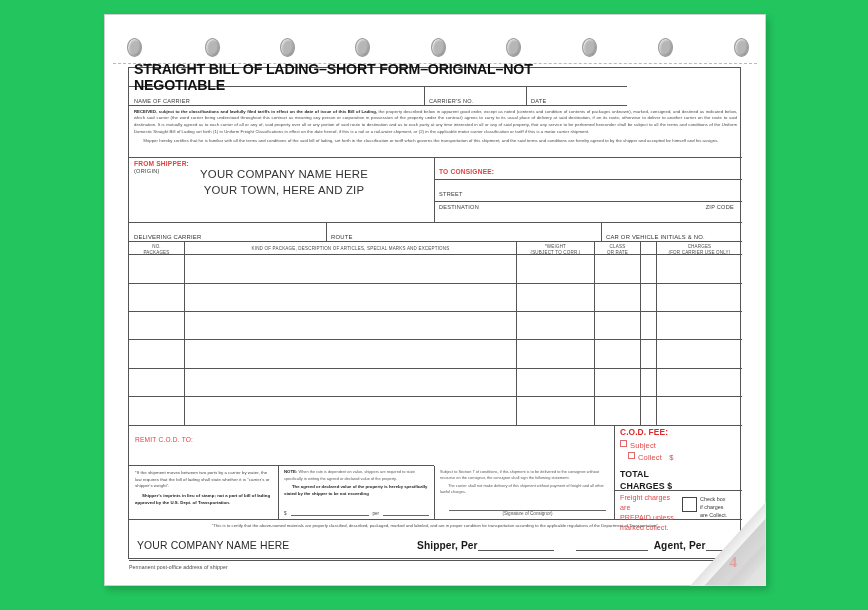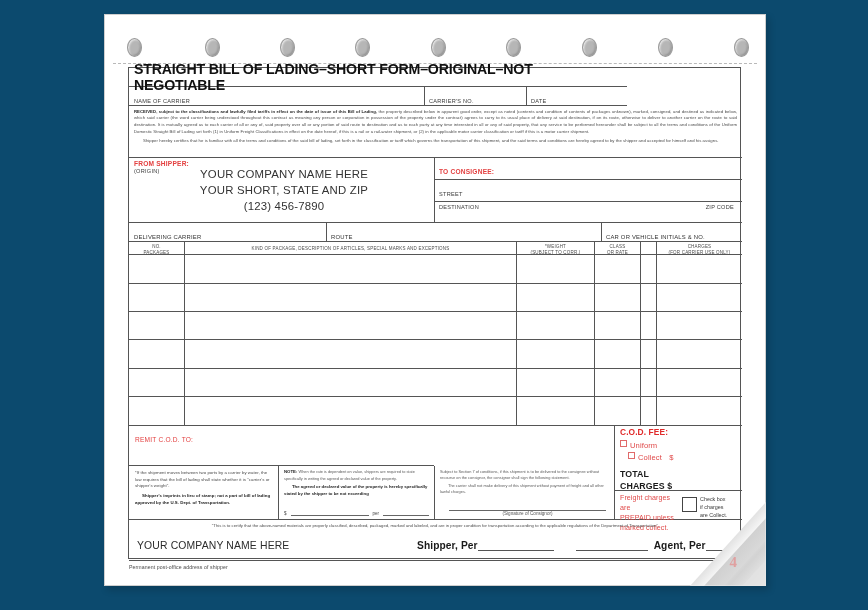--- a/index.html
+++ b/index.html
@@ -1,17 +1,17 @@
 <!DOCTYPE html>
 <html><head>
 <meta charset="utf-8">
 <style>
   html,body{margin:0;padding:0;background:#f2f2f2;}
   body{width:868px;height:610px;overflow:hidden;font-family:"Liberation Sans",sans-serif;}
-  .stage{position:relative;width:868px;height:610px;background:#0c4a6e;}
+  .stage{position:relative;width:868px;height:610px;background:#22c55e;}
 
   
   .sheet{position:absolute;left:104px;top:14px;width:660px;height:570px;background:#fff;
          border:1px solid #cfcfcf;box-shadow:3px 4px 7px rgba(0,0,0,.18);}
   .holes{position:absolute;left:0;top:0;width:100%;height:40px;}
   .hole{position:absolute;top:23px;width:13px;height:17px;border-radius:50%;
         background:#b6b6b6;border:1px solid #9a9a9a;
         box-shadow:inset 1px 1px 2px rgba(255,255,255,.75),inset -1px -1px 2px rgba(0,0,0,.2);}
   .perf{position:absolute;left:8px;right:8px;top:48px;height:0;
         border-top:1px dashed #b9b9b9;}
@@ -112,22 +112,21 @@
           <span>the property described below in apparent good order, except as noted (contents and condition of contents of packages unknown), marked, consigned, and destined as indicated below, which said carrier (the word carrier being understood throughout this contract as meaning any person or corporation in possession of the property under the contract) agrees to carry to its usual place of delivery at said destination, if on its route, otherwise to deliver to another carrier on the route to said destination. It is mutually agreed as to each carrier of all or any of, said property over all or any portion of said route to destination and as to each party at any time interested in all or any of said property, that any service to be performed hereunder shall be subject to all the terms and conditions of the Uniform Domestic Straight Bill of Lading set forth (1) in Uniform Freight Classifications in effect on the date hereof, if this is a rail or a rail-water shipment, or (2) in the applicable motor carrier classification or tariff if this is a motor carrier shipment.</span>
           <span class="ind">Shipper hereby certifies that he is familiar with all the terms and conditions of the said bill of lading,  set forth in the classification or tariff which governs the transportation of this shipment, and the said terms and conditions are hereby agreed to by the shipper and accepted for himself and his assigns.</span>
         </div>
       </div>
 
       <div class="blk bb" style="left:0;top:90px;width:305px;height:65px;padding:2px 0 0 5px;">
         <div class="redlbl" style="font-weight:bold;">FROM SHIPPER:</div>
         <div class="lbl" style="margin-top:.5px;">(ORIGIN)</div>
         <div class="co" style="margin-top:-8px;">
           <div>YOUR COMPANY NAME HERE</div>
-          <div>YOUR SHORT, STATE AND ZIP</div>
-          <div>(123) 456-7890</div>
+          <div>YOUR TOWN, HERE AND ZIP</div>
         </div>
       </div>
 
       <div class="blk bl bb" style="left:305px;top:90px;width:308px;height:22px;padding:2px 0 0 4px;">
         <span class="redlbl" style="font-weight:bold;">TO CONSIGNEE:</span>
       </div>
       <div class="blk bl bb" style="left:305px;top:112px;width:308px;height:22px;padding:1.5px 0 0 4px;">
         <span class="lbl">STREET</span>
       </div>
       <div class="blk bl bb" style="left:305px;top:134px;width:308px;height:21px;padding:1.5px 8px 0 4px;display:flex;justify-content:space-between;">
@@ -183,21 +182,21 @@
       </div>
 
       <div class="blk bb" style="left:0;top:357px;width:305px;height:41px;padding:3px 0 0 6px;">
         <span class="redlbl">REMIT C.O.D. TO:</span>
       </div>
 
 
       <div class="blk bl" style="left:485px;top:357px;width:128px;height:41px;padding:2px 0 0 5px;">
         <div class="fee">C.O.D. FEE:</div>
         <div class="feeopt" style="margin-top:2.5px;">
-          <span class="chk"></span><span>Uniform</span>
+          <span class="chk"></span><span>Subject</span>
         </div>
         <div class="feeopt" style="margin-top:2.5px;margin-left:8px;">
           <span class="chk"></span><span>Collect</span>
           <span style="margin-left:5px;">$</span>
         </div>
       </div>
 
       <div class="blk bb" style="left:0;top:398px;width:149px;height:54px;padding:4px 5px 0 6px;">
         <div class="fine">*If the shipment moves between two ports by a carrier by water, the law requires that the bill of lading shall state whether it is "carrier's or shipper's weight".</div>
         <div class="fine" style="margin-top:3px;text-indent:7px;">

